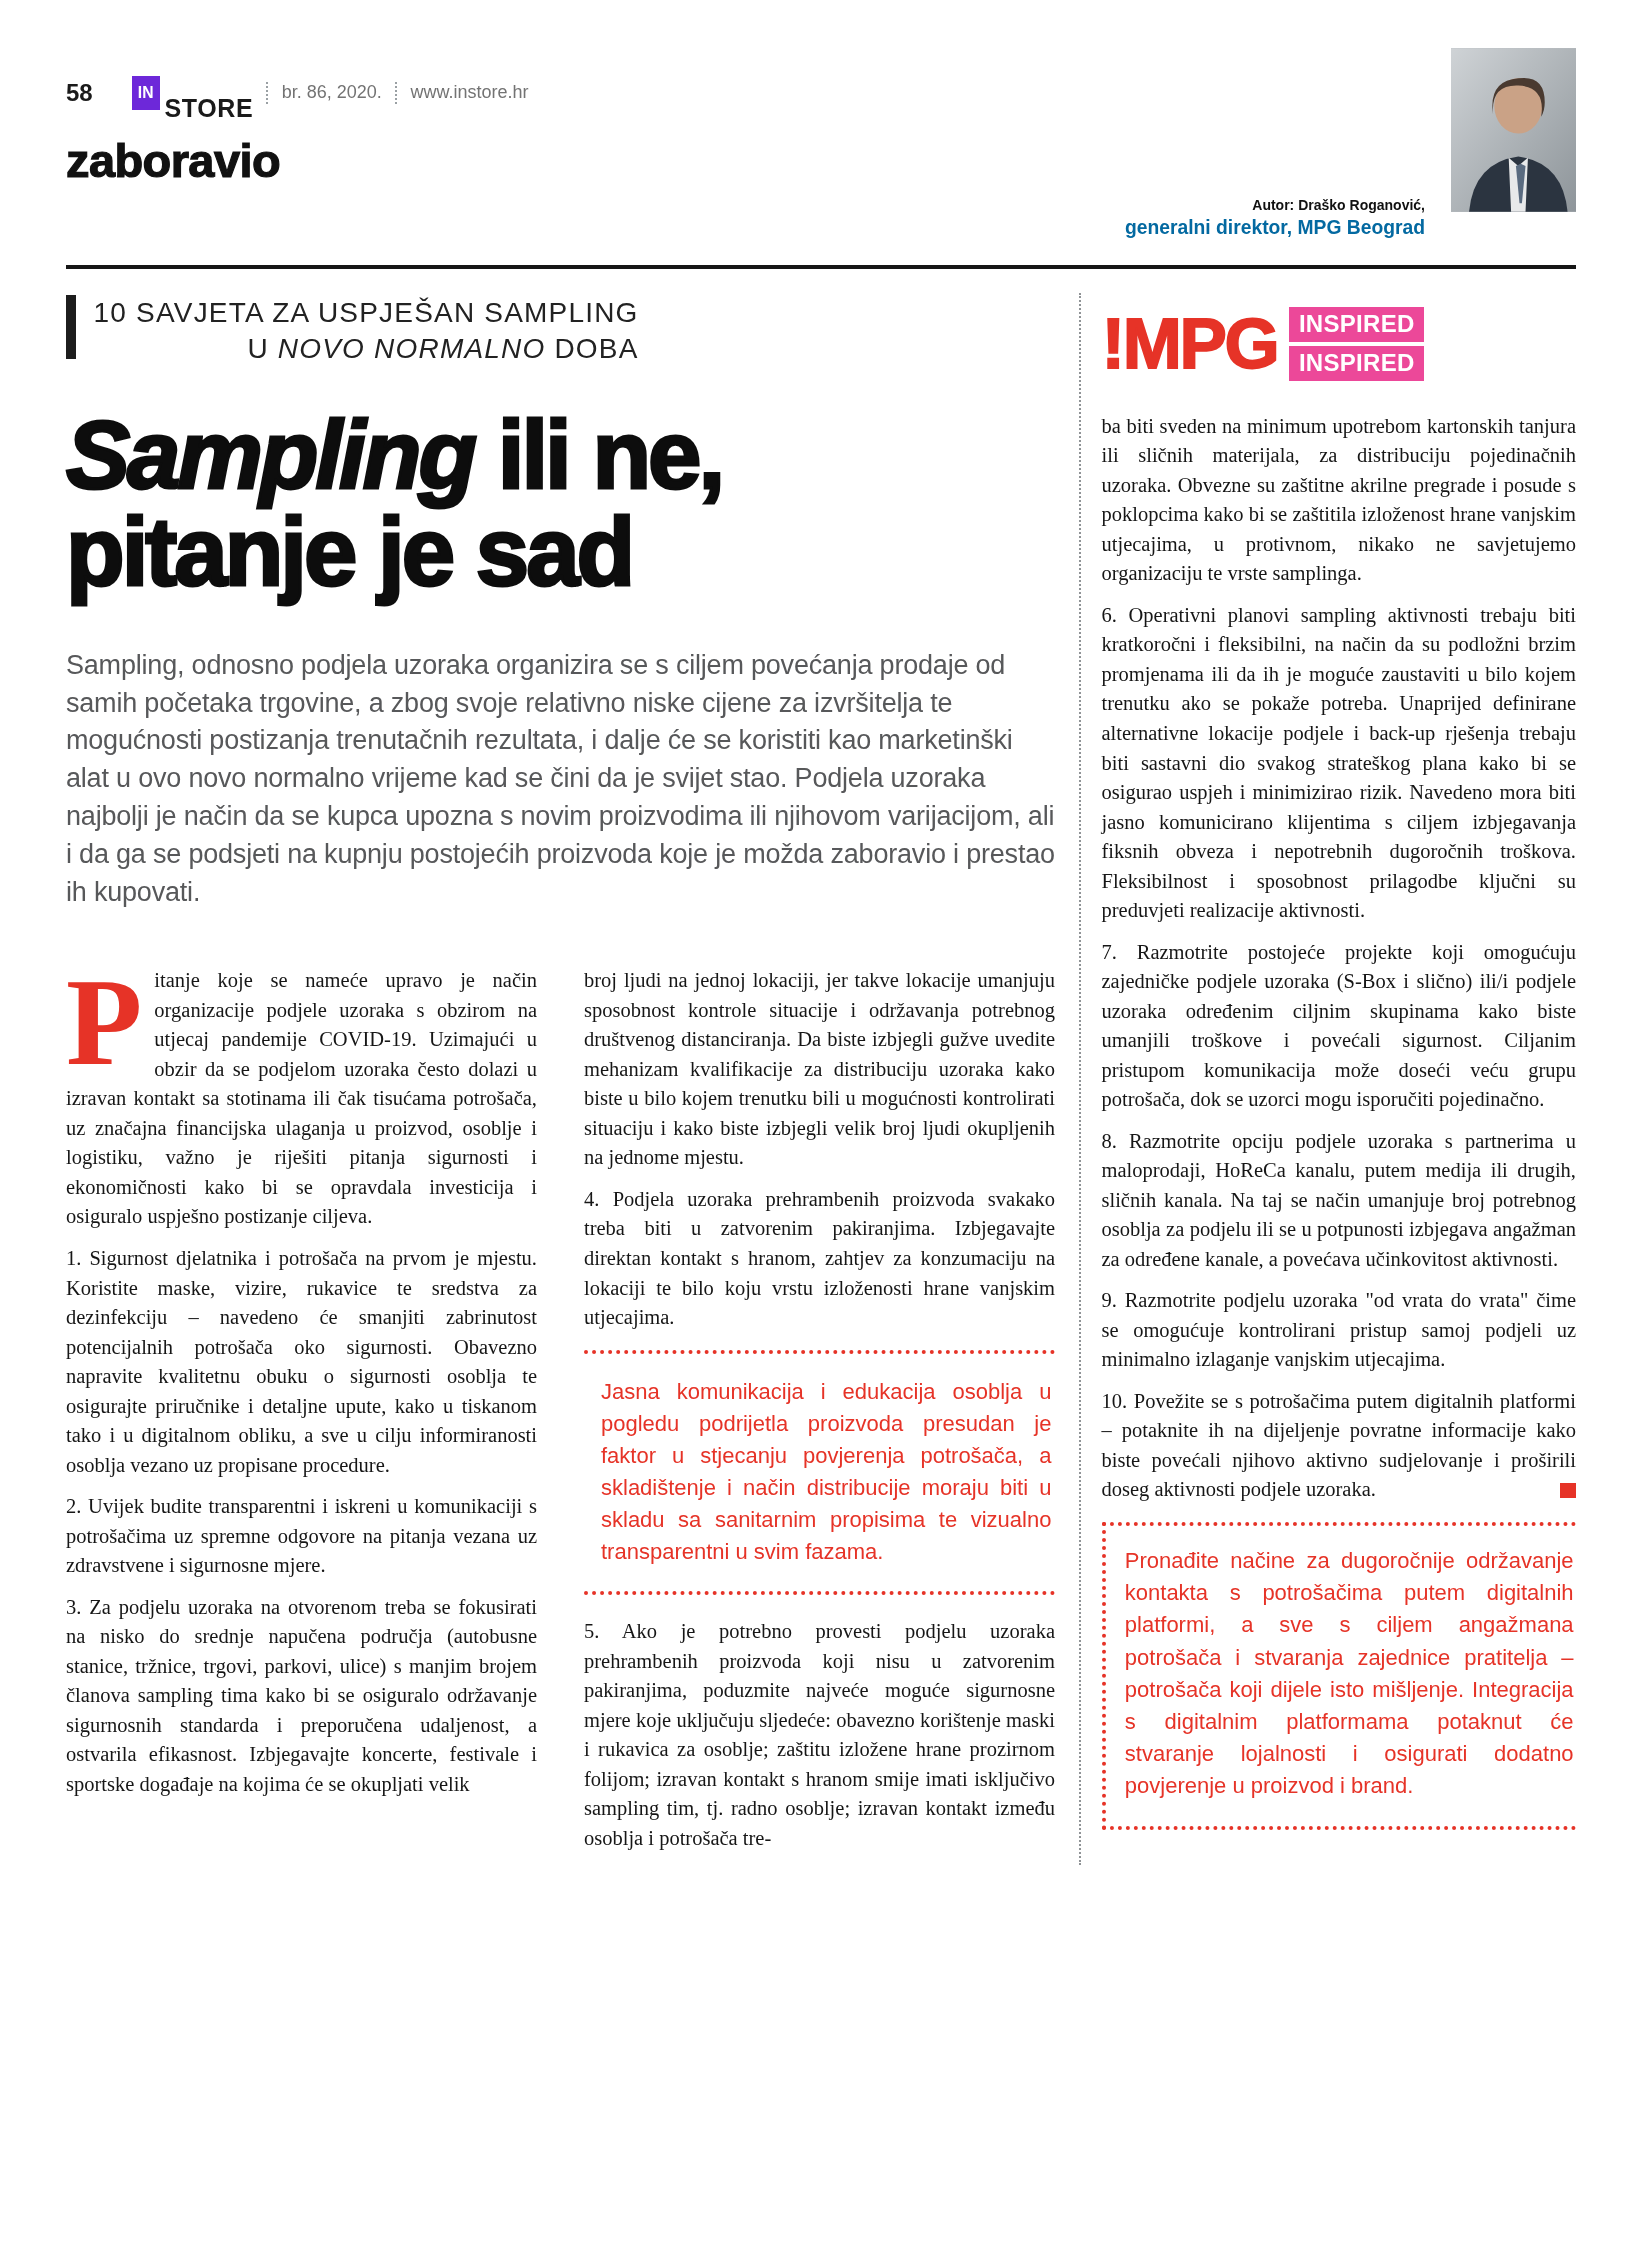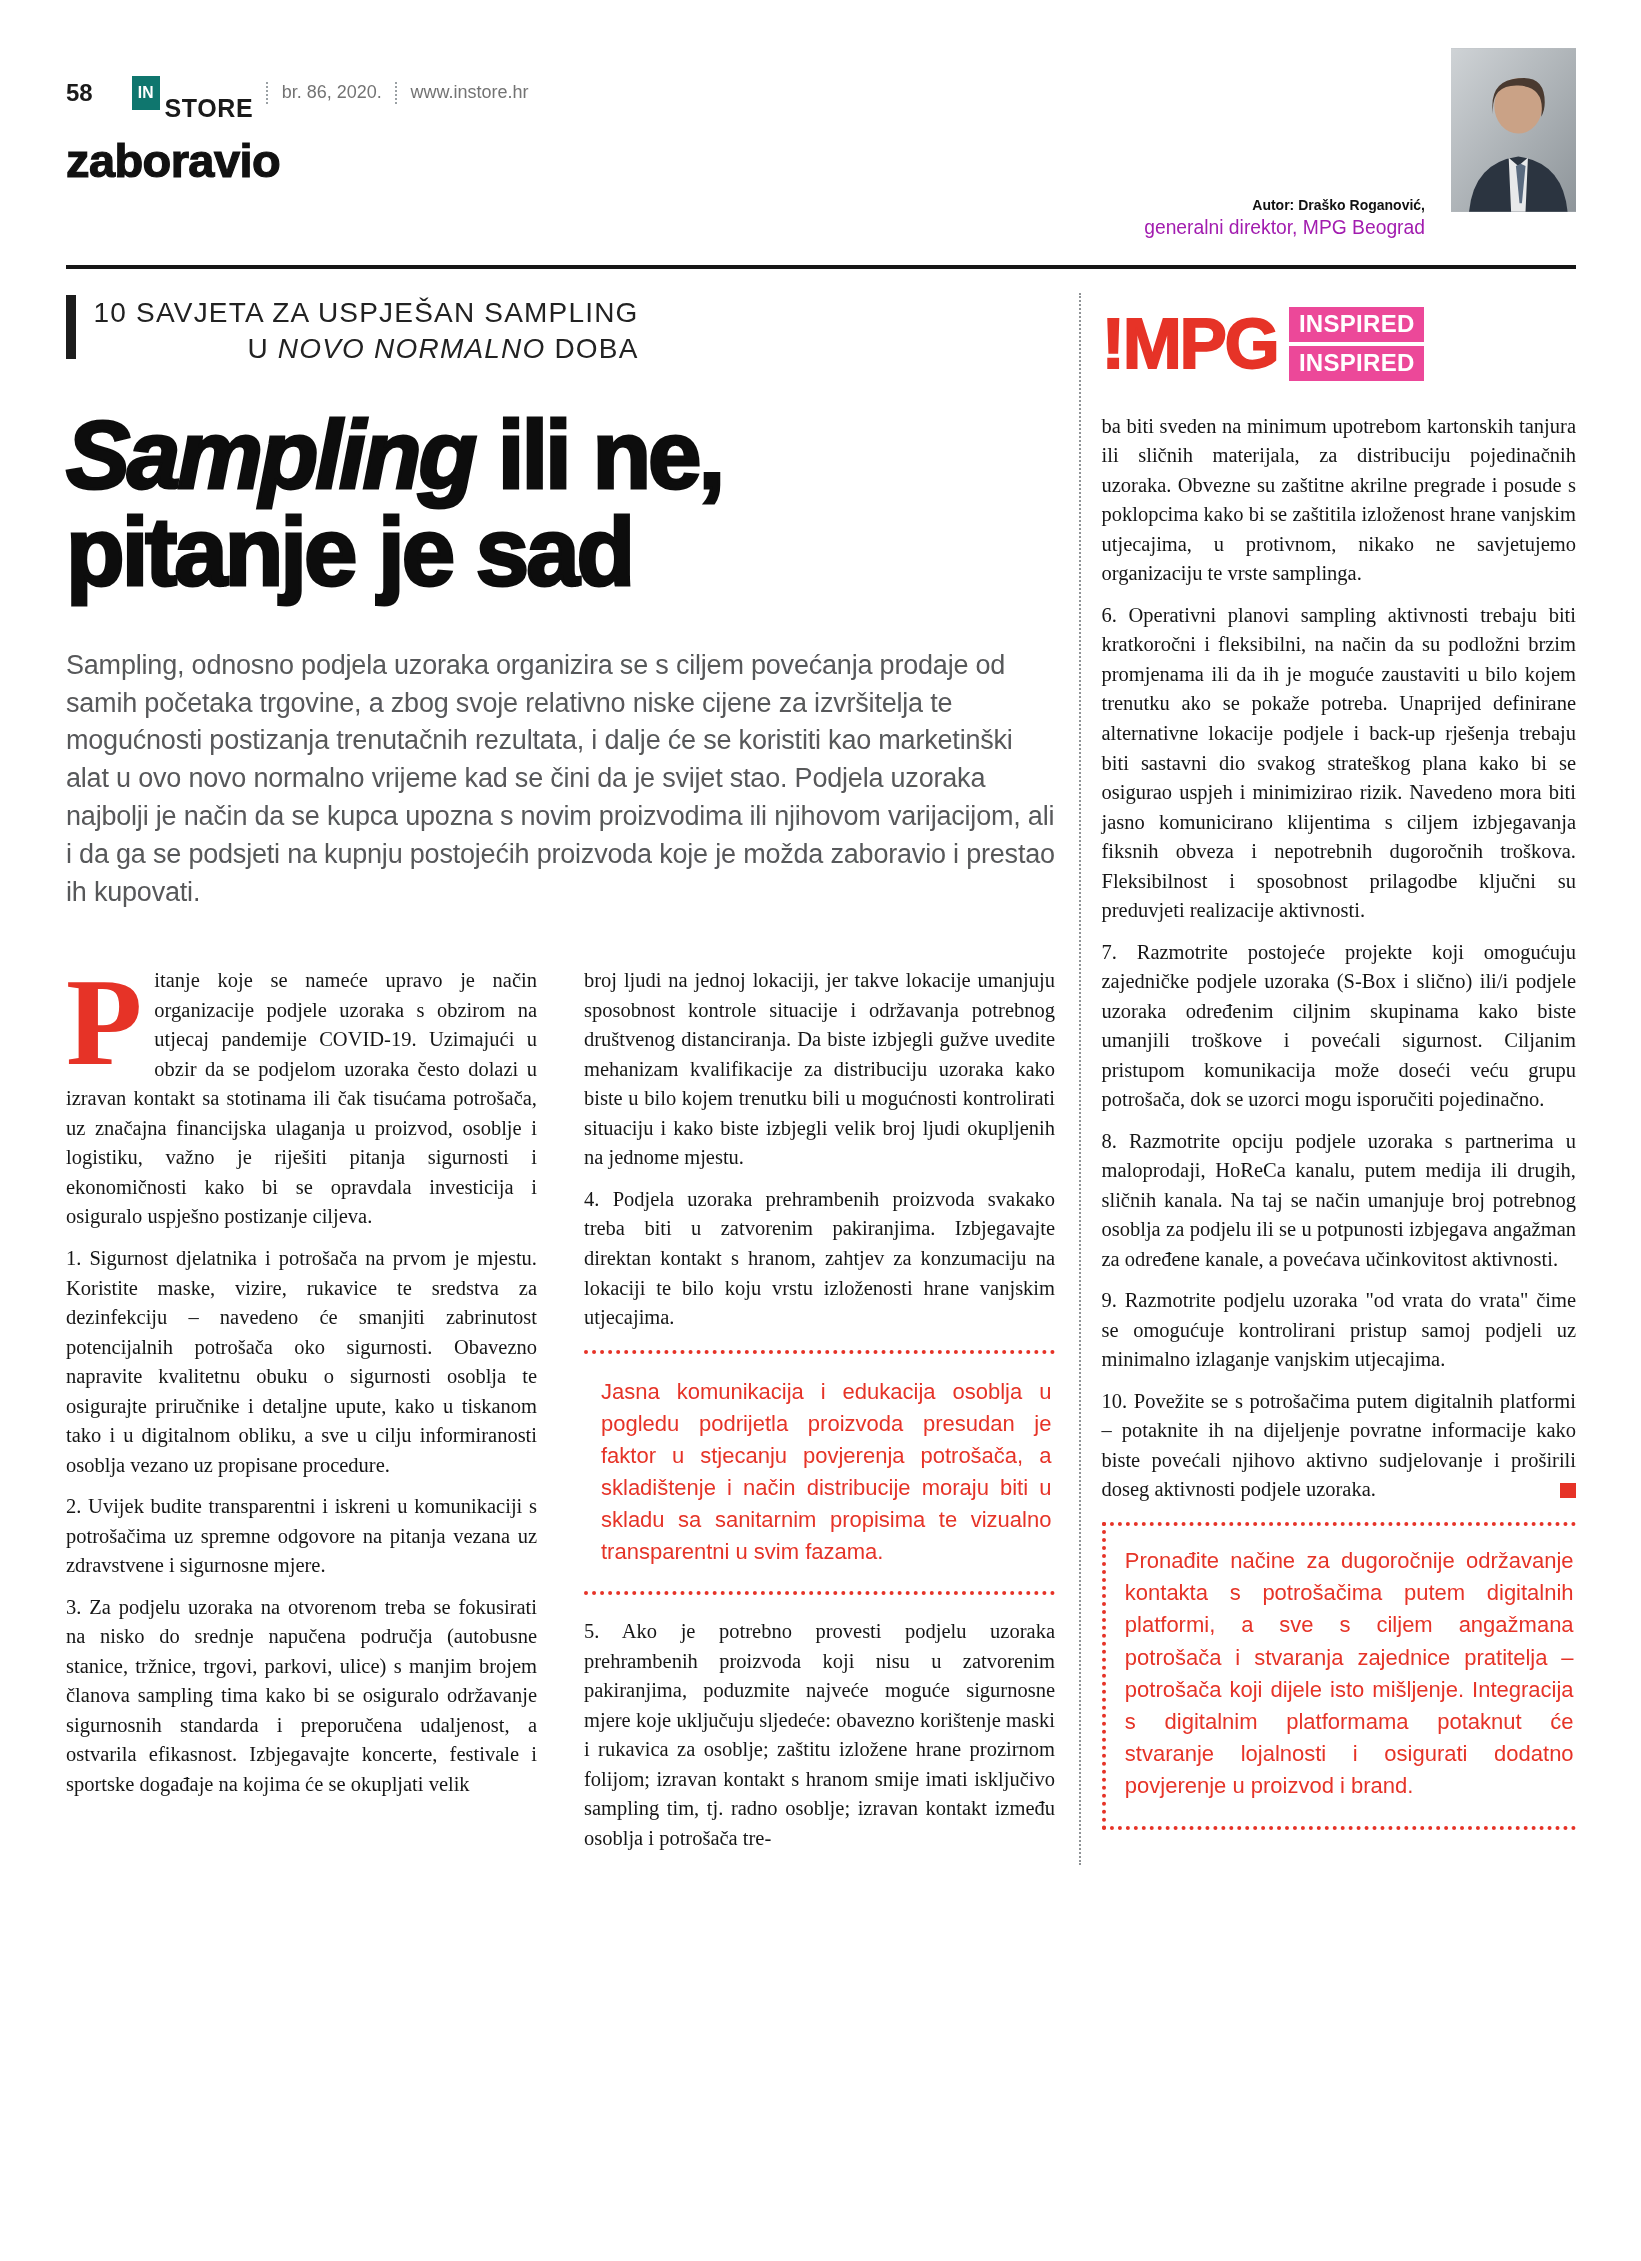--- a/index.html
+++ b/index.html
@@ -7,31 +7,31 @@
   .page {
     width:1642px; height:2261px; background:#ffffff; position:relative;
     padding:7px 66px; overflow:hidden;
     font-family:"Liberation Serif","DejaVu Serif",serif; color:#161616;
   }
   
   .header { position:relative; height:258px; }
   .info-row { display:flex; align-items:center; padding-top:55px; }
   .page-num { font:700 24px "Liberation Sans",sans-serif; color:#1a1a1a; }
   .logo { display:flex; align-items:center; margin-left:39px; }
-  .logo-square { width:28px; height:34px; background:#0f766e; color:#fff;
+  .logo-square { width:28px; height:34px; background:#6d28d9; color:#fff;
     font:700 15.7px "Liberation Sans",sans-serif; display:flex; align-items:center; justify-content:center; }
   .logo-store { font:700 25px "Liberation Sans",sans-serif; letter-spacing:0.6px; margin-left:4.8px; color:#1a1a1a;margin-top:32px; }
   .sep { border-left:2.4px dotted #9aa0a4; height:22px; margin:0 13.3px; }
   .info-small { font:400 18px "Liberation Sans",sans-serif; color:#737373; }
   .section-title { font:700 47px "Liberation Sans",sans-serif; -webkit-text-stroke:1.2px #111;
     color:#111; margin-top:9.6px; letter-spacing:-0.6px; }
   .author { position:absolute; right:151px; bottom:26.5px; text-align:right;
     font-family:"Liberation Sans",sans-serif; }
   .author-name { font-weight:700; font-size:14px; color:#111; }
-  .author-role { font-size:19.3px; color:#a21caf; margin-top:3.6px; }
+  .author-role { font-size:19.3px; color:#0369a1; margin-top:3.6px;font-weight:bold; }
   .photo { position:absolute; right:0; top:41px; width:125px; height:164px; background:#b9bdc1; }
   .photo svg { display:block; }
   .rule { height:3.6px; background:#161616; }
 
   
   .content { display:flex; margin-top:20.5px; }
   .left-area { width:989px; flex:none; }
   .divider { flex:none; width:0; border-left:2.4px dotted #8f9396; margin:3.6px 20.5px 0 24px; }
   .col3 { flex:1; min-width:0; }
 

